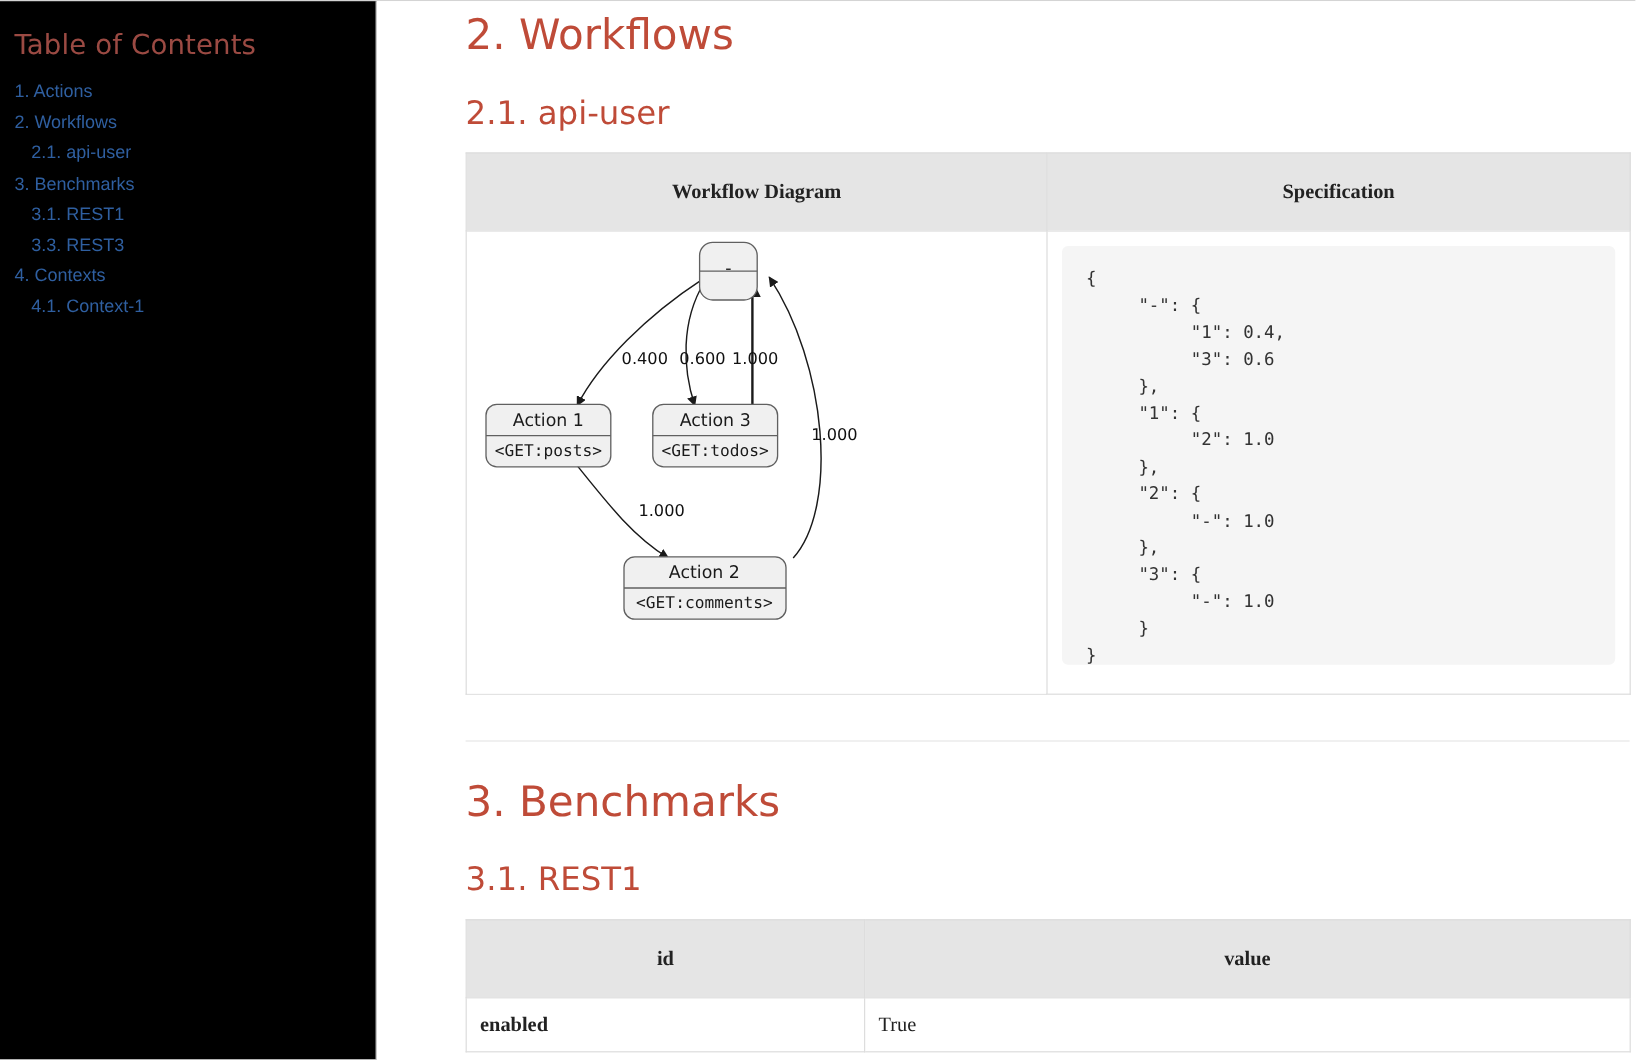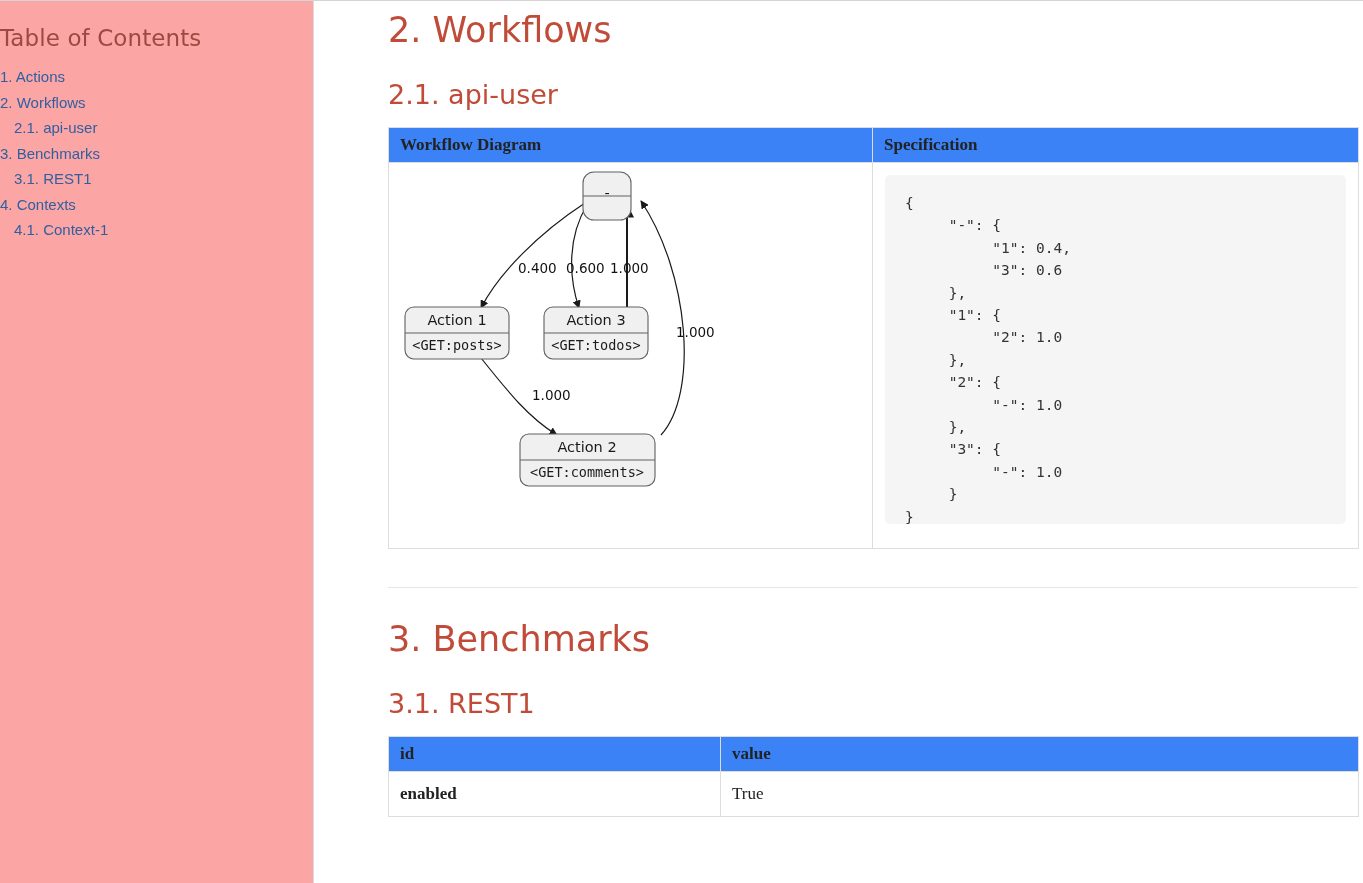--- a/index.html
+++ b/index.html
@@ -22,24 +22,24 @@
     box-sizing: border-box;
   }
 
   
   .sidebar {
     position: absolute;
     left: 0;
     top: 0;
     width: 314px;
     height: 882px;
-    background: #fca5a5;
+    background: #000000;
     border-right: 1px solid #dcdcdc;
     box-sizing: border-box;
-    padding: 24px 0 0 0;
+    padding: 24px 0 0 12px;
   }
   .toc-title {
     font-size: 23px;
     font-weight: 400;
     color: #9b4a43;
     letter-spacing: 0.1px;
     margin: 0 0 13px 0;
     font-family: "DejaVu Sans", sans-serif;
   }
   .toc-list {
@@ -90,28 +90,28 @@
   }
 
   
   table.grid {
     border-collapse: collapse;
     width: 970px;
     margin-top: 17px;
     table-layout: fixed;
   }
   table.grid th {
-    background: #3b82f6;
+    background: #e5e5e5;
     border: 1px solid #dddddd;
-    text-align: left;
+    text-align: center;
     font-family: "Liberation Serif", serif;
     font-weight: bold;
     font-size: 17px;
     color: #222;
-    padding: 7px 11px;
+    padding: 22px 11px;
   }
   table.grid td {
     border: 1px solid #dddddd;
     vertical-align: top;
     padding: 0;
     background: #fff;
   }
 
   
   #workflow-table { margin-top: 17px; }
@@ -201,20 +201,21 @@
 <div class="page">
 
   <aside class="sidebar">
     <div class="toc-title">Table of Contents</div>
     <ul class="toc-list">
       <li class="toc-item">1. Actions</li>
       <li class="toc-item">2. Workflows</li>
       <li class="toc-item lvl2">2.1. api-user</li>
       <li class="toc-item">3. Benchmarks</li>
       <li class="toc-item lvl2">3.1. REST1</li>
+      <li class="toc-item lvl2">3.3. REST3</li>
       <li class="toc-item">4. Contexts</li>
       <li class="toc-item lvl2">4.1. Context-1</li>
     </ul>
   </aside>
 
   <main class="content">
     <div class="inner">
 
       <h1 class="sect">2. Workflows</h1>
       <h2 class="sect">2.1. api-user</h2>

